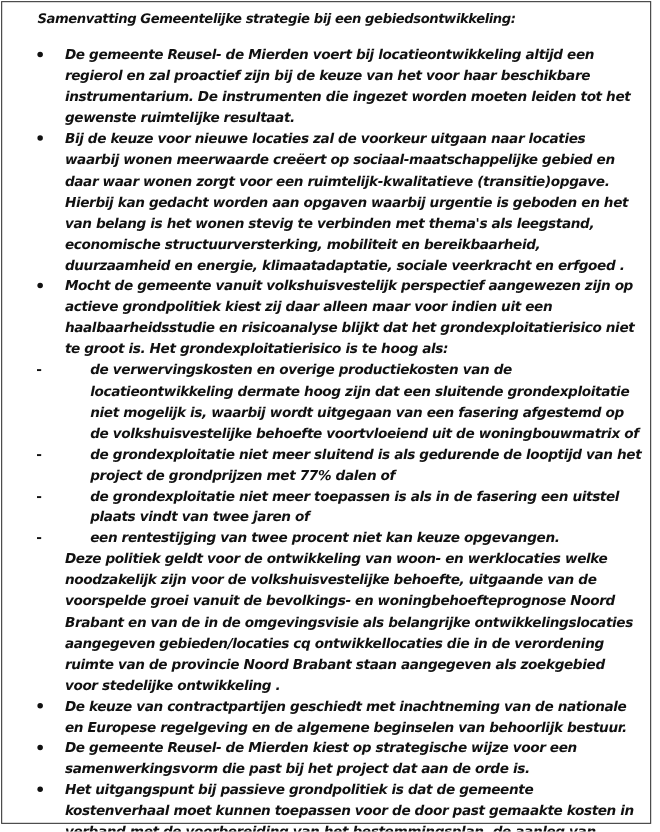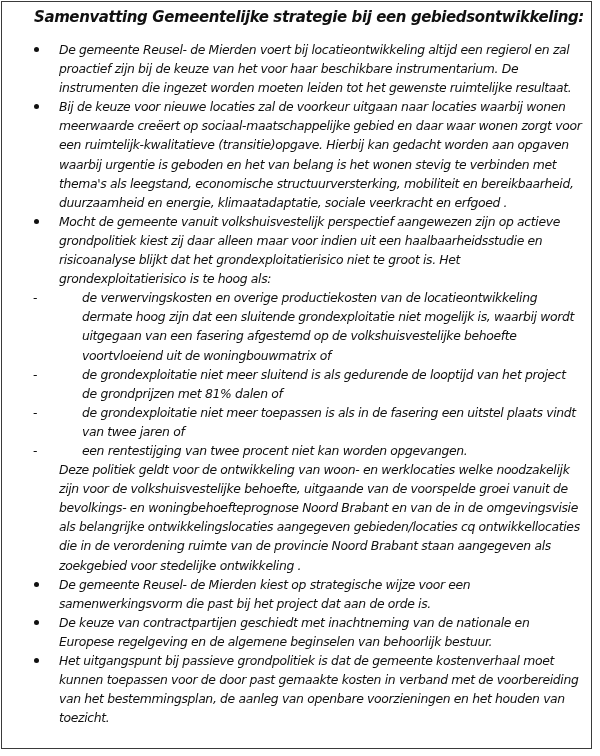--- a/index.html
+++ b/index.html
@@ -11,25 +11,25 @@
       border: 1px solid #3a3a3a;
       box-sizing: border-box;
       font-family: "DejaVu Sans", sans-serif;
       font-style: italic;
       font-size: 12.4px;
       color: #111;
       letter-spacing: -0.35px;
     }
     .title {
       position: absolute; left: 32px; top: 6px;
-      font-weight: bold; font-size: 15px; letter-spacing: -0.4px;
+      font-weight: bold; font-size: 12px; letter-spacing: -0.4px;
       line-height: 19px;
     }
     ul.bullets { list-style: none; margin: 0; padding: 0; position: absolute; left: 0; top: 38px; width: 100%; }
-    .bitem { position: relative; padding-left: 57px; padding-right: 8px; line-height: 19.1px; }
+    .bitem { position: relative; padding-left: 57px; padding-right: 8px; line-height: 19.1px; font-weight: bold; }
     .bullet-dot {
       position: absolute; left: 32px; top: 7px;
       width: 5px; height: 5px; border-radius: 50%; background: #111;
     }
     ul.dashes { list-style: none; margin: 0; padding: 0; }
     .ditem { position: relative; padding-left: 25px; line-height: 19.1px; margin-left: -2px; }
     .dash-mark { position: absolute; left: -0px; top: 0; font-style: normal; }
     .para { line-height: 19.1px; }
   </style>
 </head>
@@ -50,39 +50,39 @@
     <li class="bitem">
       <span class="bullet-dot"></span>
       <div class="para">Mocht de gemeente vanuit volkshuisvestelijk perspectief aangewezen zijn op actieve grondpolitiek kiest zij daar alleen maar voor indien uit een haalbaarheidsstudie en risicoanalyse blijkt dat het grondexploitatierisico niet te groot is. Het grondexploitatierisico is te hoog als:</div>
       <ul class="dashes">
         <li class="ditem">
           <span class="dash-mark" style="left:-54px;padding-left:30px;">-</span>
           <div class="para">de verwervingskosten en overige productiekosten van de locatieontwikkeling dermate hoog zijn dat een sluitende grondexploitatie niet mogelijk is, waarbij wordt uitgegaan van een fasering afgestemd op de volkshuisvestelijke behoefte voortvloeiend uit de woningbouwmatrix of</div>
         </li>
         <li class="ditem">
           <span class="dash-mark" style="left:-54px;padding-left:30px;">-</span>
-          <div class="para">de grondexploitatie niet meer sluitend is als gedurende de looptijd van het project de grondprijzen met 81% dalen of</div>
+          <div class="para">de grondexploitatie niet meer sluitend is als gedurende de looptijd van het project de grondprijzen met 77% dalen of</div>
         </li>
         <li class="ditem">
           <span class="dash-mark" style="left:-54px;padding-left:30px;">-</span>
           <div class="para">de grondexploitatie niet meer toepassen is als in de fasering een uitstel plaats vindt van twee jaren of</div>
         </li>
         <li class="ditem">
           <span class="dash-mark" style="left:-54px;padding-left:30px;">-</span>
-          <div class="para">een rentestijging van twee procent niet kan worden opgevangen.</div>
+          <div class="para">een rentestijging van twee procent niet kan keuze opgevangen.</div>
         </li>
       </ul>
       <div class="para">Deze politiek geldt voor de ontwikkeling van woon- en werklocaties welke noodzakelijk zijn voor de volkshuisvestelijke behoefte, uitgaande van de voorspelde groei vanuit de bevolkings- en woningbehoefteprognose Noord Brabant en van de in de omgevingsvisie als belangrijke ontwikkelingslocaties aangegeven gebieden/locaties cq ontwikkellocaties die in de verordening ruimte van de provincie Noord Brabant staan aangegeven als zoekgebied voor stedelijke ontwikkeling .</div>
     </li>
     <li class="bitem">
       <span class="bullet-dot"></span>
-      <div class="para">De gemeente Reusel- de Mierden kiest op strategische wijze voor een samenwerkingsvorm die past bij het project dat aan de orde is.</div>
+      <div class="para">De keuze van contractpartijen geschiedt met inachtneming van de nationale en Europese regelgeving en de algemene beginselen van behoorlijk bestuur.</div>
     </li>
     <li class="bitem">
       <span class="bullet-dot"></span>
-      <div class="para">De keuze van contractpartijen geschiedt met inachtneming van de nationale en Europese regelgeving en de algemene beginselen van behoorlijk bestuur.</div>
+      <div class="para">De gemeente Reusel- de Mierden kiest op strategische wijze voor een samenwerkingsvorm die past bij het project dat aan de orde is.</div>
     </li>
     <li class="bitem">
       <span class="bullet-dot"></span>
       <div class="para">Het uitgangspunt bij passieve grondpolitiek is dat de gemeente kostenverhaal moet kunnen toepassen voor de door past gemaakte kosten in verband met de voorbereiding van het bestemmingsplan, de aanleg van openbare voorzieningen en het houden van toezicht.</div>
     </li>
   </ul>
 </div>
 
 </body></html>

